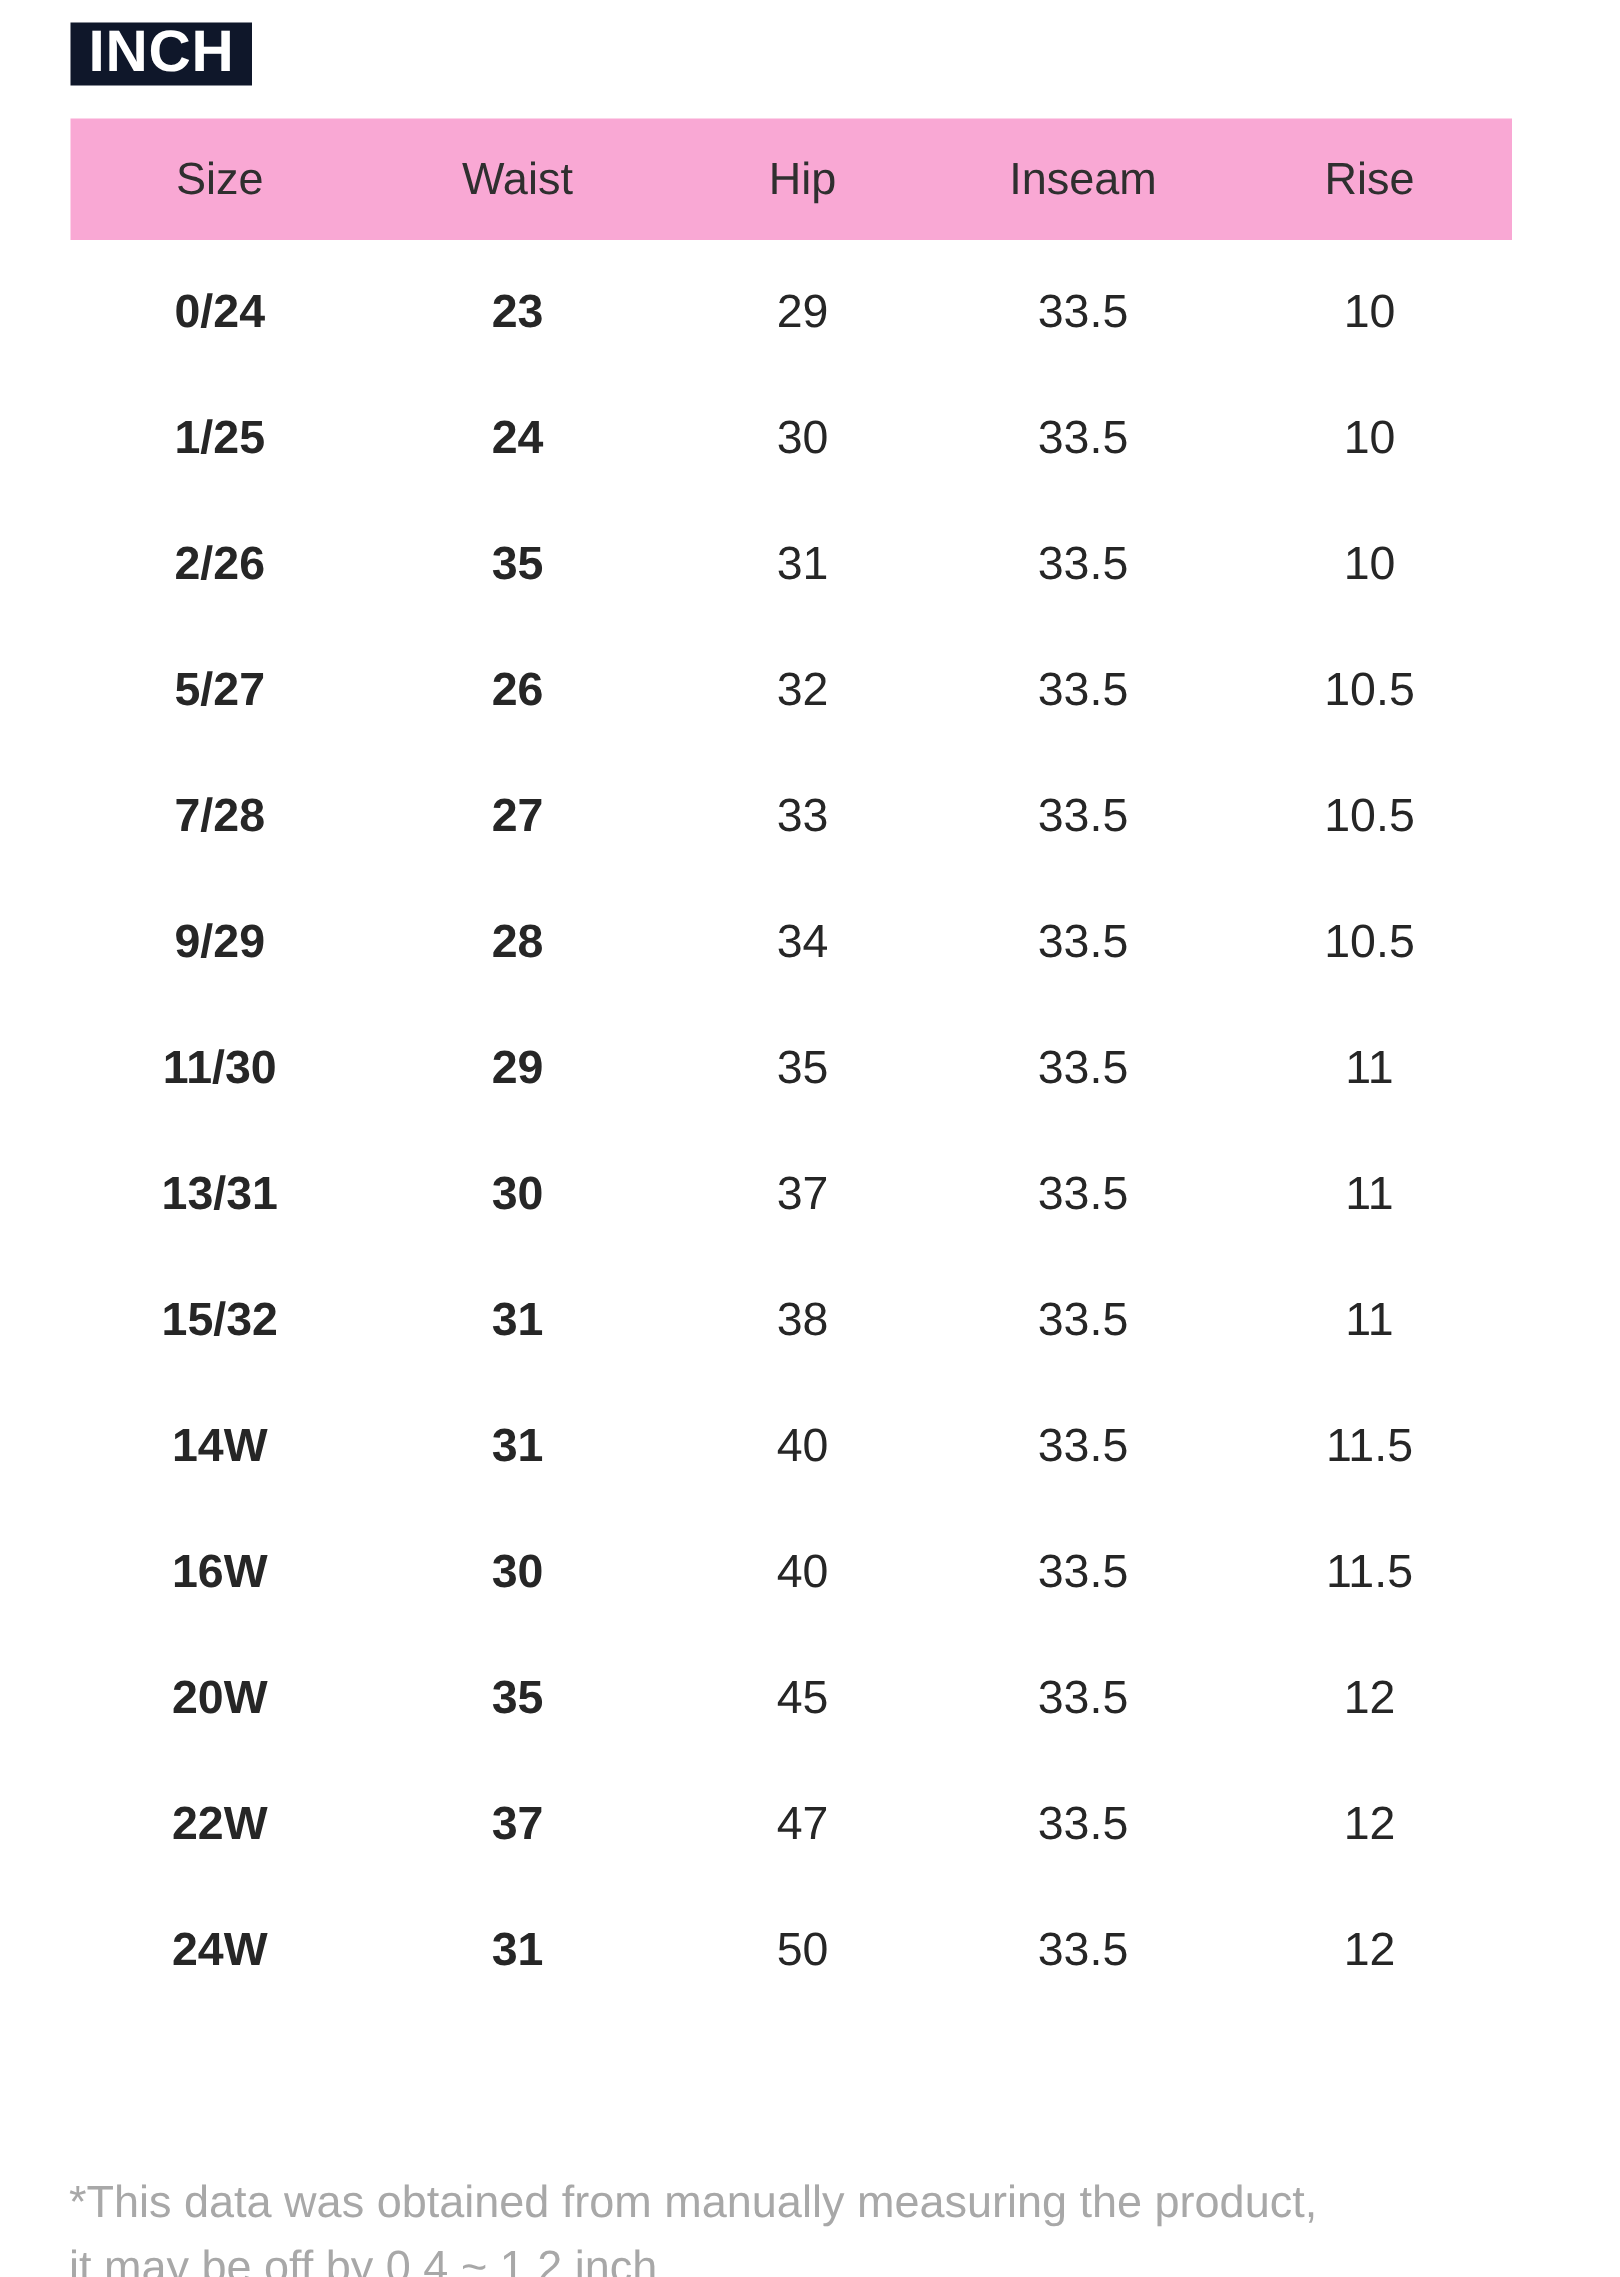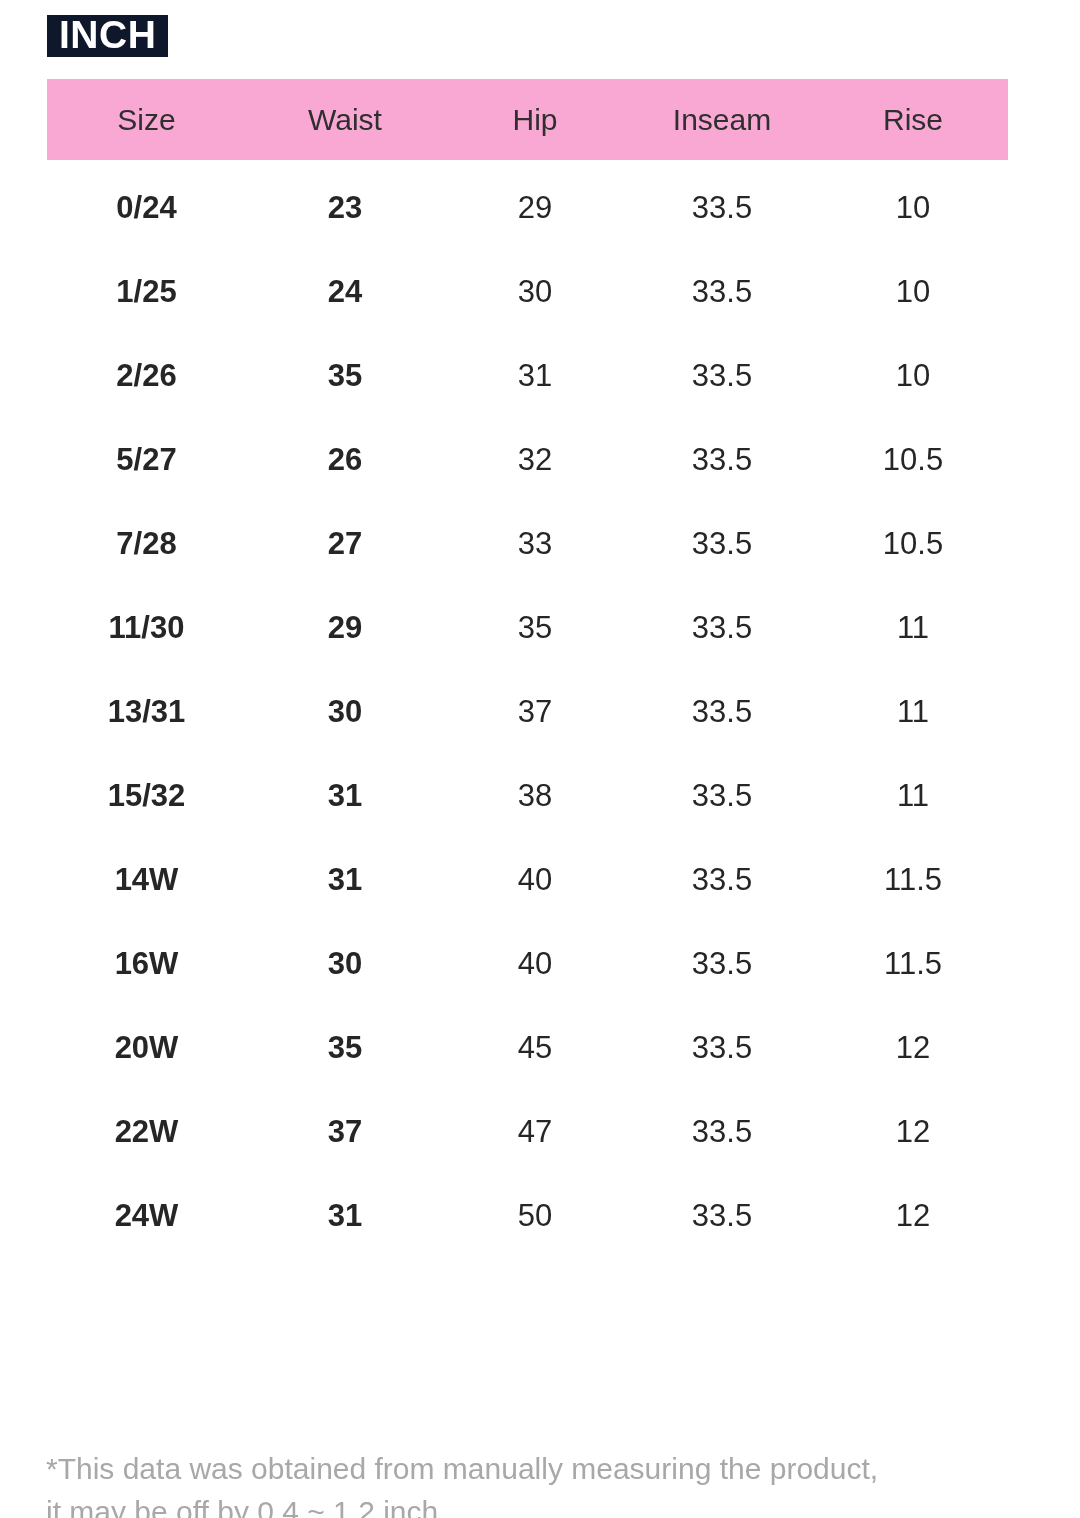--- a/index.html
+++ b/index.html
@@ -165,20 +165,27 @@
           <td class="c-rise">10.5</td>
         </tr>
         <tr>
           <td class="c-size">7/28</td>
           <td class="c-waist">27</td>
           <td class="c-hip">33</td>
           <td class="c-inseam">33.5</td>
           <td class="c-rise">10.5</td>
         </tr>
         <tr>
+          <td class="c-size">9/29</td>
+          <td class="c-waist">28</td>
+          <td class="c-hip">34</td>
+          <td class="c-inseam">33.5</td>
+          <td class="c-rise">10.5</td>
+        </tr>
+        <tr>
           <td class="c-size">11/30</td>
           <td class="c-waist">29</td>
           <td class="c-hip">35</td>
           <td class="c-inseam">33.5</td>
           <td class="c-rise">11</td>
         </tr>
         <tr>
           <td class="c-size">13/31</td>
           <td class="c-waist">30</td>
           <td class="c-hip">37</td>

